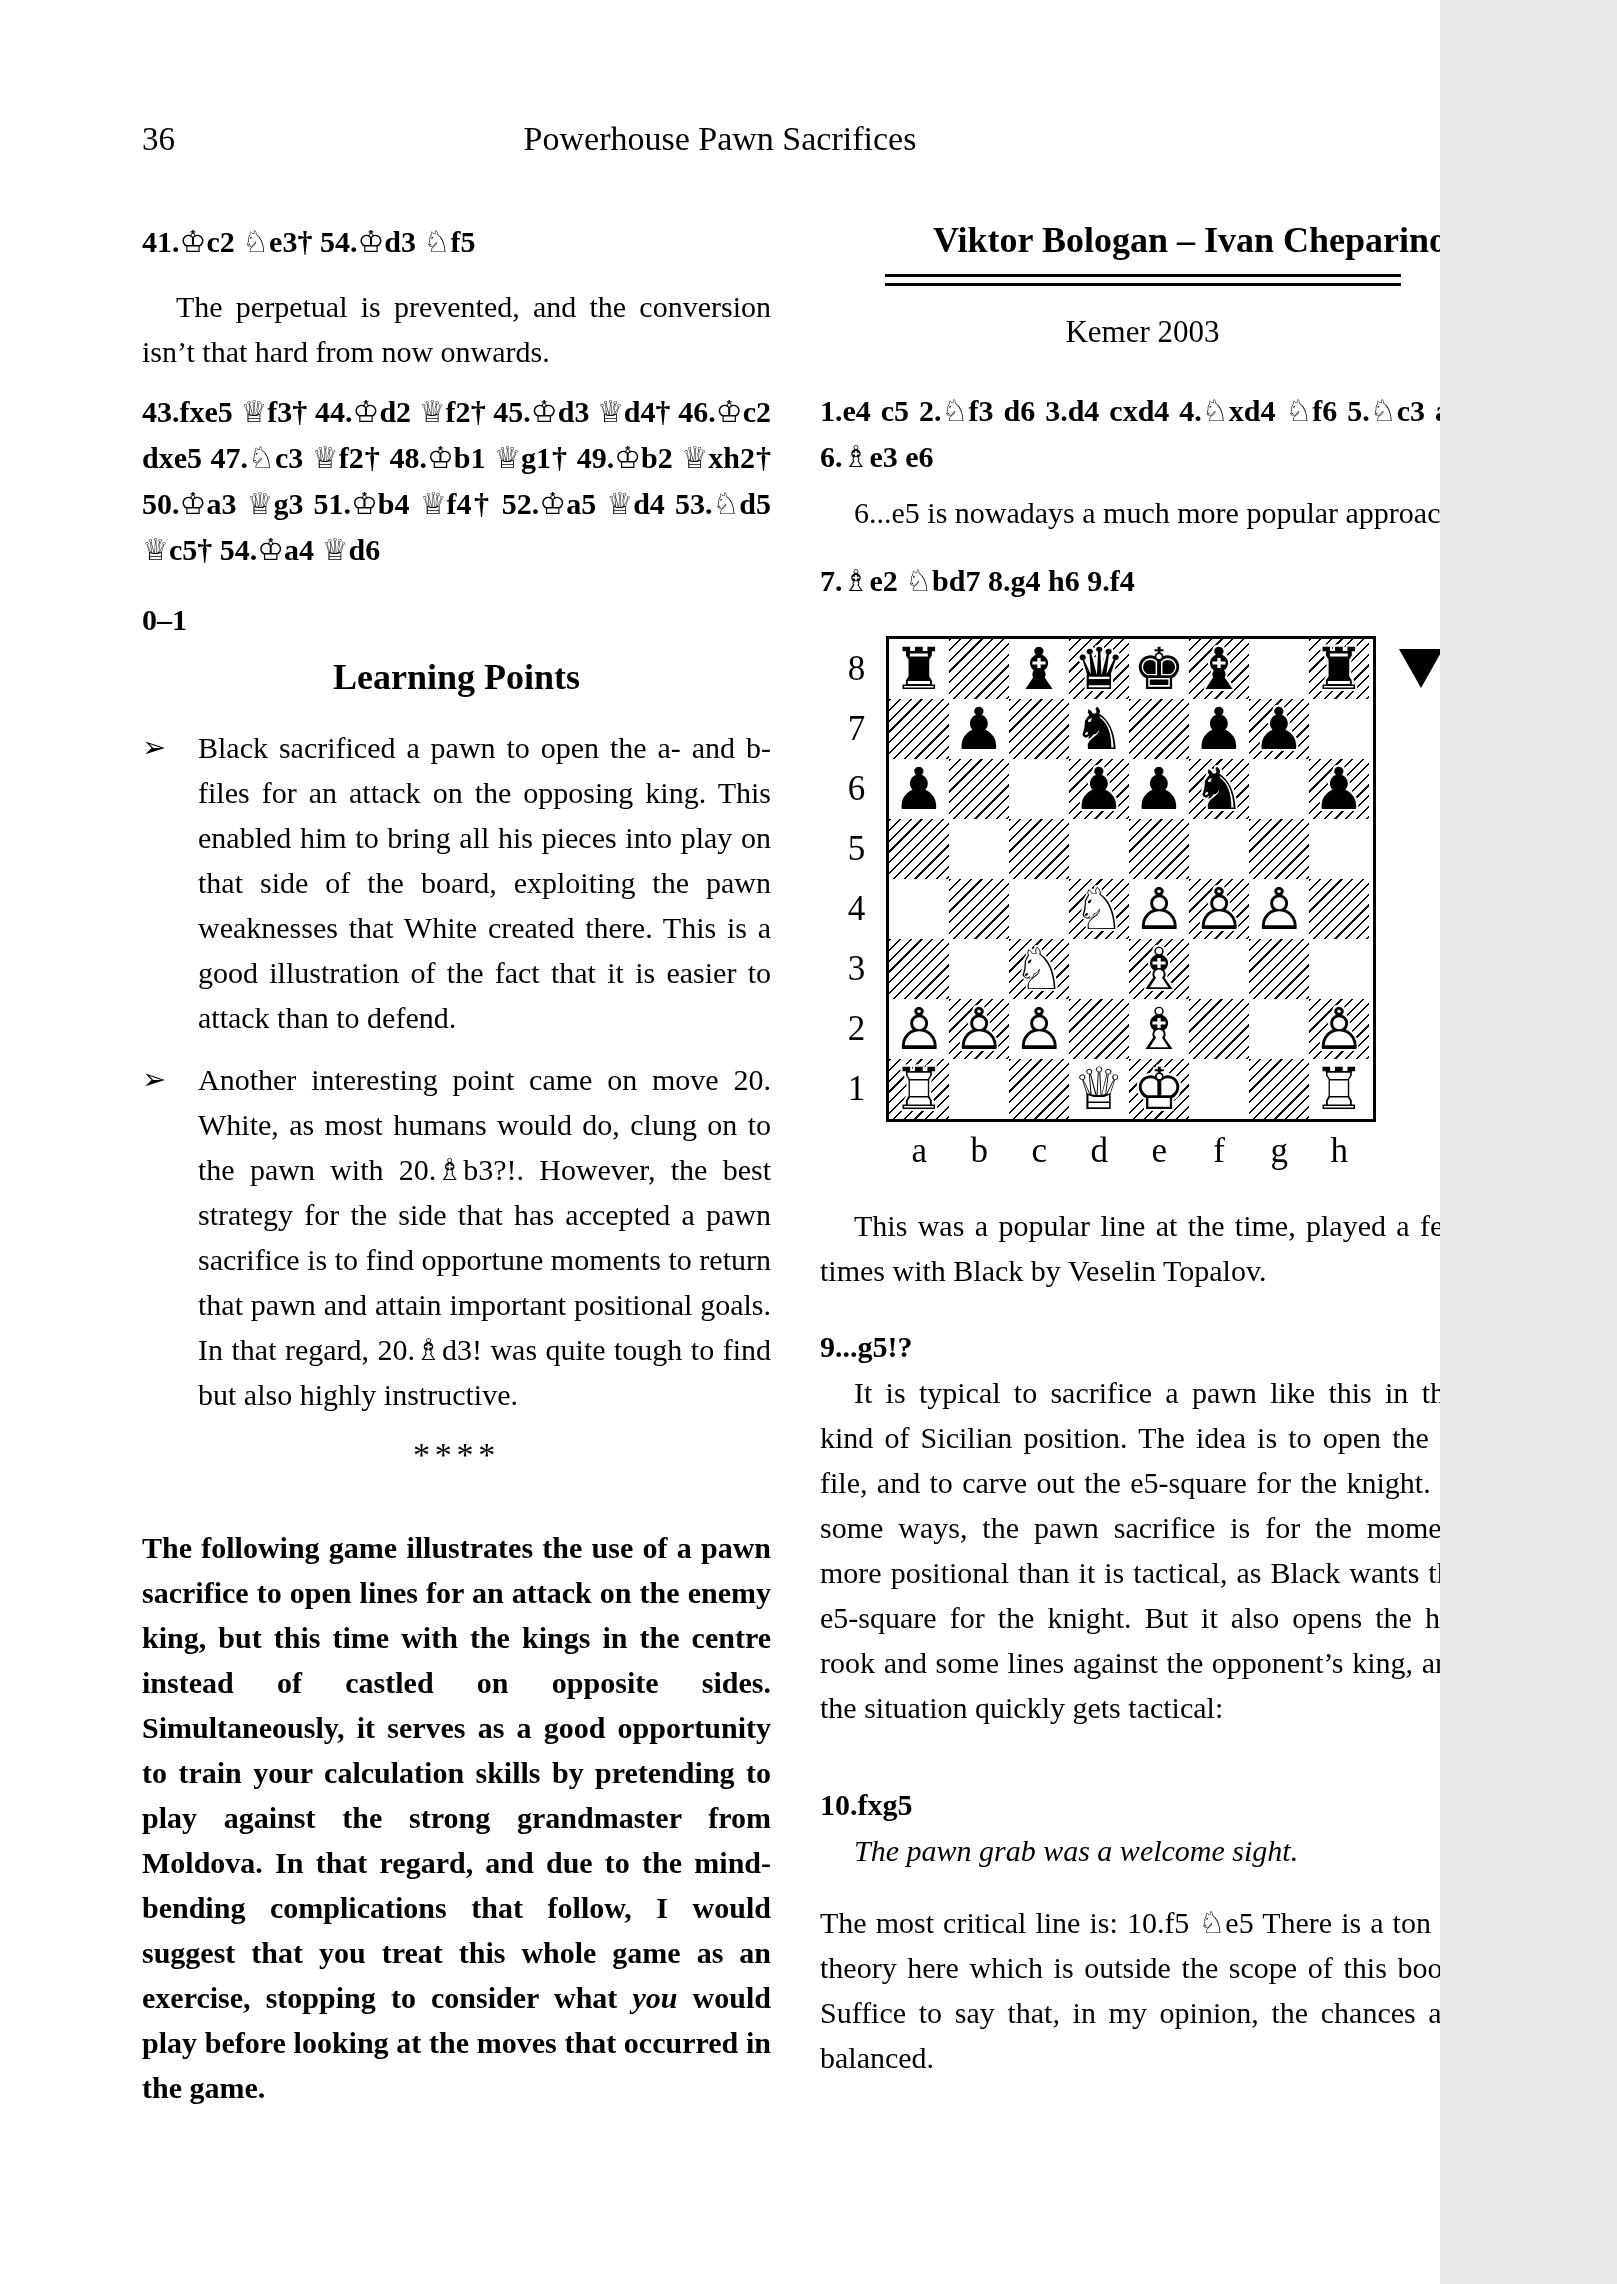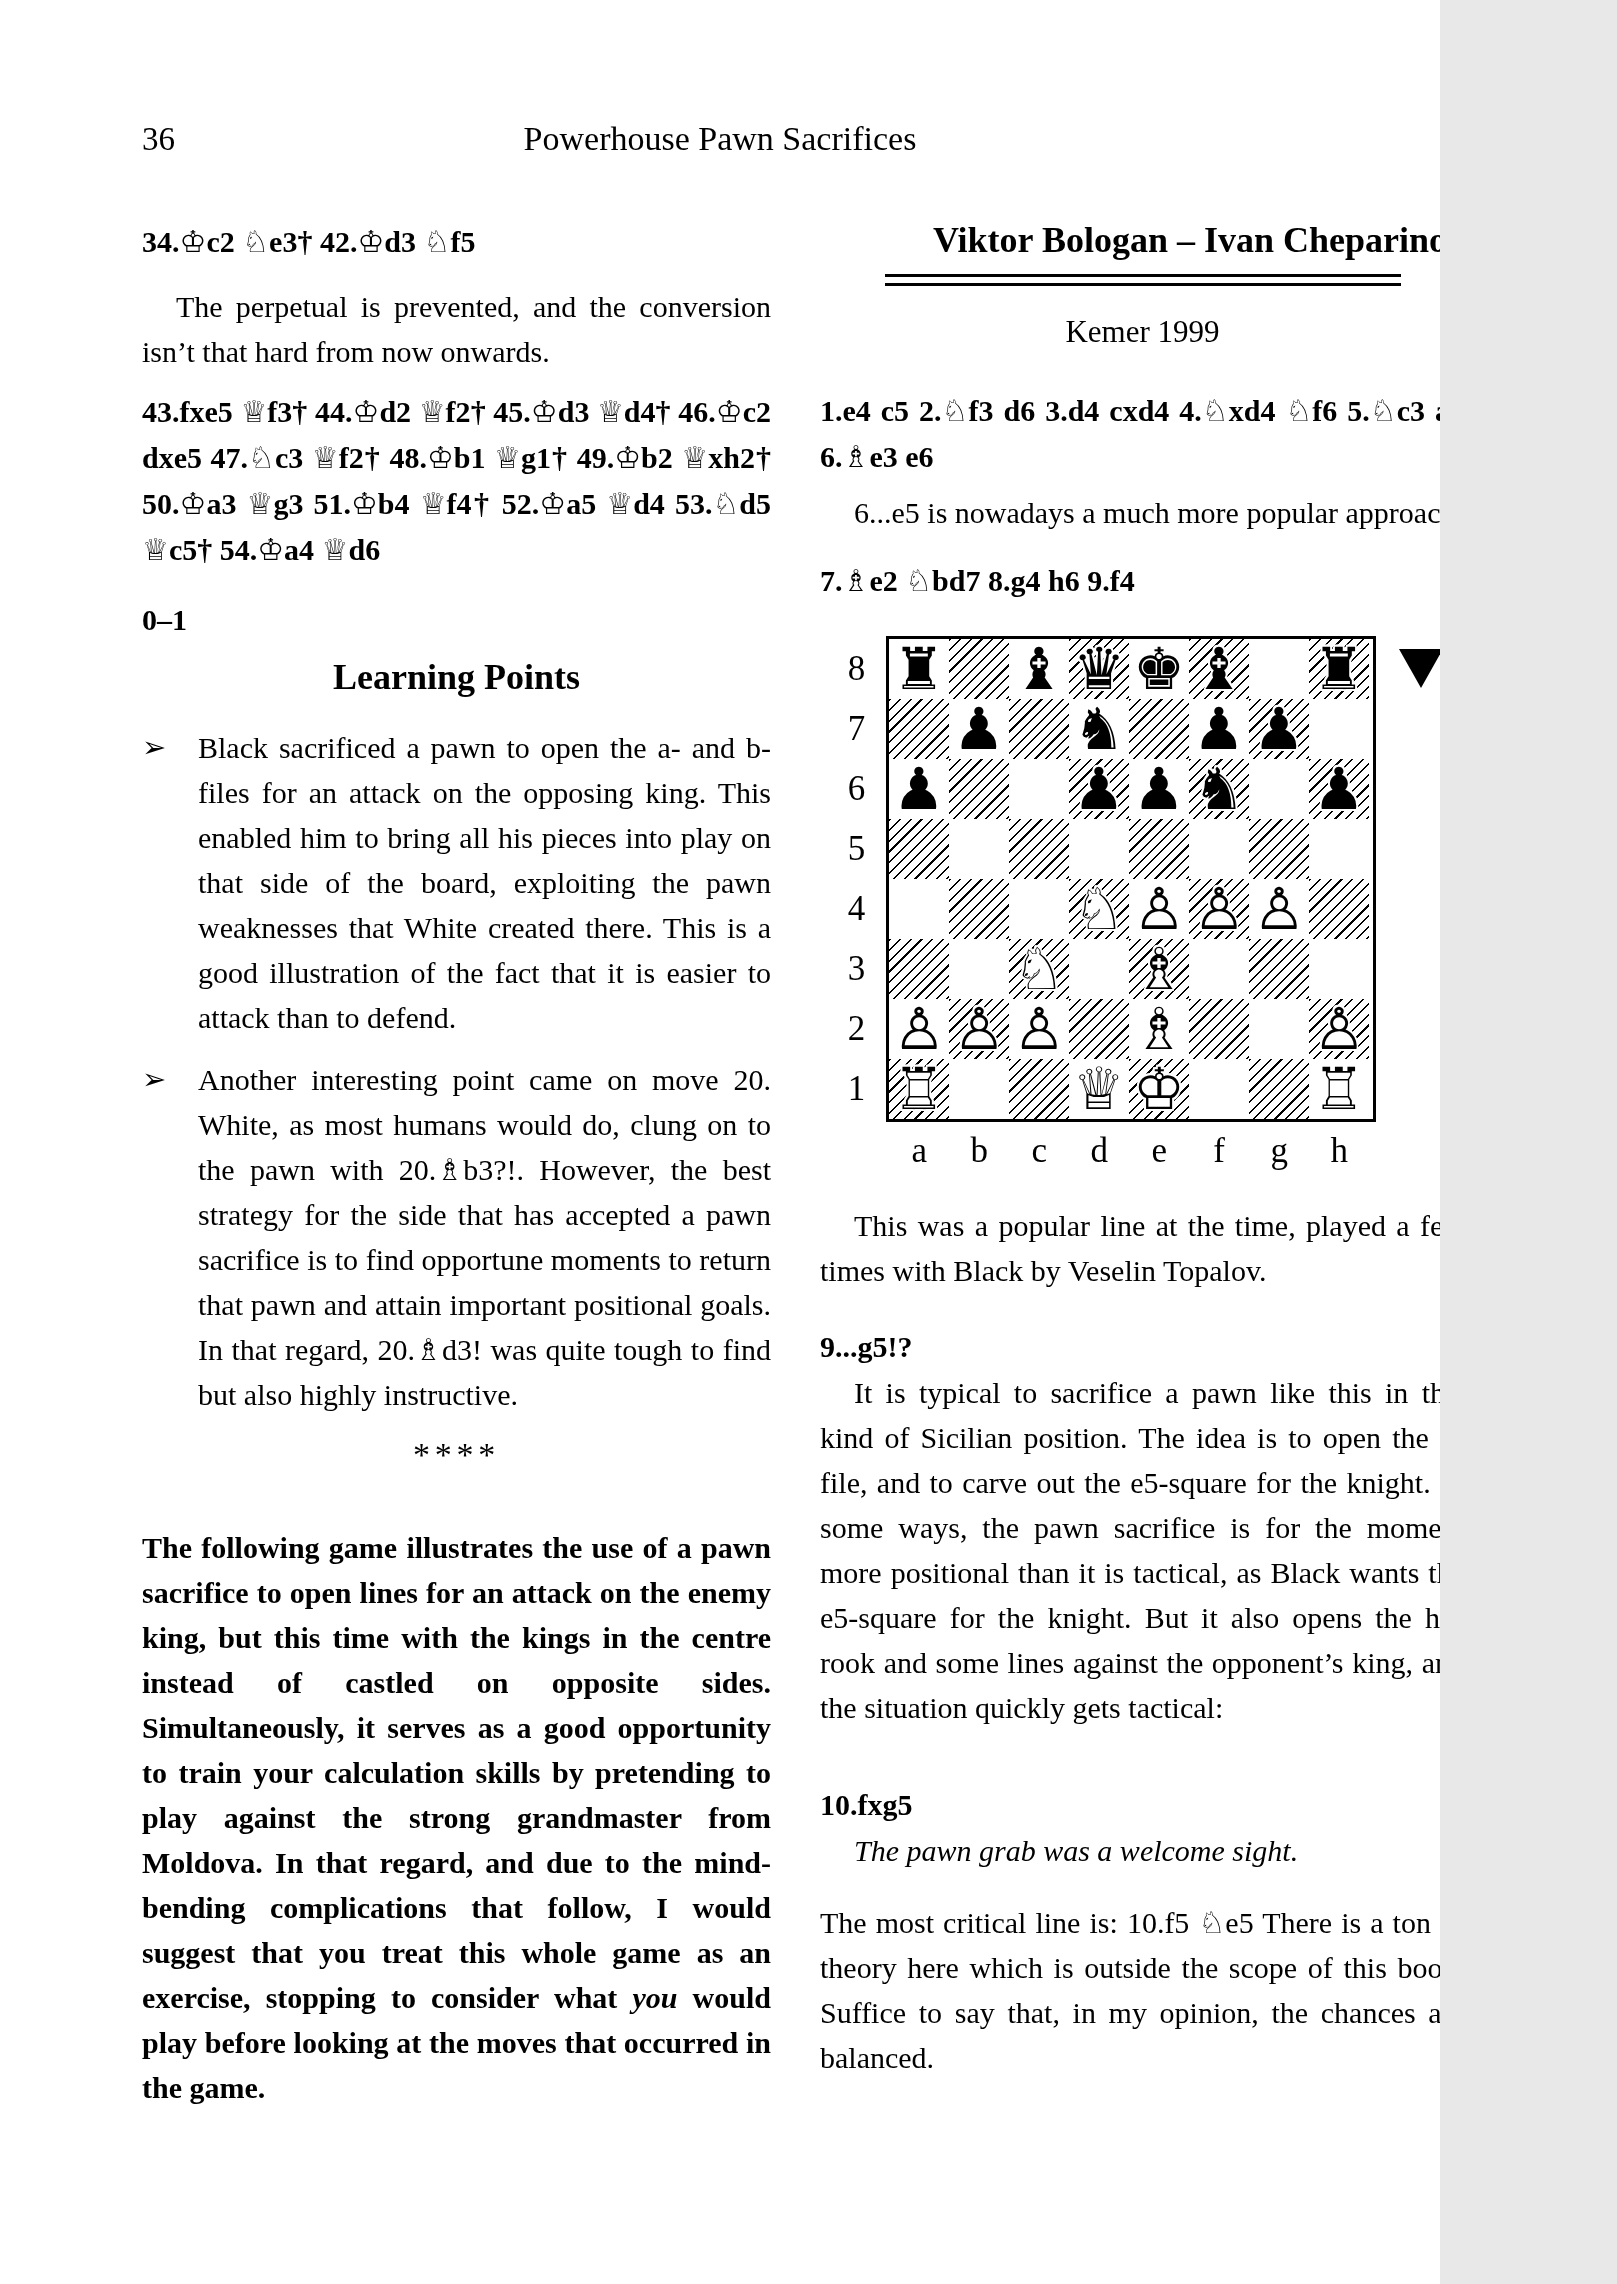--- a/index.html
+++ b/index.html
@@ -75,21 +75,21 @@
 <body>
 
 <div class="page">
 
   <div class="pagehead">
     <span class="pagenum">36</span>
     <span class="booktitle">Powerhouse Pawn Sacrifices</span>
   </div>
 
   <div class="col left">
-    <p class="moves jblock">34.♔c2 ♘e3† 42.♔d3 ♘f5</p>
+    <p class="moves jblock">41.♔c2 ♘e3† 54.♔d3 ♘f5</p>
     <p class="body indent para-perpetual">The perpetual is prevented, and the conversion isn’t that hard from now onwards.</p>
     <p class="moves jblock moves-43">43.fxe5 ♕f3† 44.♔d2 ♕f2† 45.♔d3 ♕d4† 46.♔c2 dxe5 47.♘c3 ♕f2† 48.♔b1 ♕g1† 49.♔b2 ♕xh2† 50.♔a3 ♕g3 51.♔b4 ♕f4† 52.♔a5 ♕d4 53.♘d5 ♕c5† 54.♔a4 ♕d6</p>
     <p class="moves result">0–1</p>
 
     <h2 class="lp-title">Learning Points</h2>
 
     <div class="bullet bullet-1">
       <span class="marker">➢</span>
       <p class="body">Black sacrificed a pawn to open the a- and b-files for an attack on the opposing king. This enabled him to bring all his pieces into play on that side of the board, exploiting the pawn weaknesses that White created there. This is a good illustration of the fact that it is easier to attack than to defend.</p>
     </div>
@@ -103,21 +103,21 @@
 
     <p class="body closing"><span>The following game illustrates the use of a pawn sacrifice to open lines for an attack on the enemy king, but this time with the kings in the centre instead of castled on opposite sides. Simultaneously, it serves as a good opportunity to train your calculation skills by pretending to play against the strong grandmaster from Moldova. In that regard, and due to the mind-bending complications that follow, I would suggest that you treat this whole game as an exercise, stopping to consider what </span><em>you</em><span> would play before looking at the moves that occurred in the game.</span></p>
   </div>
 
   <div class="col right">
     <h2 class="game-title">Viktor Bologan – Ivan Cheparinov</h2>
     <div class="double-rule">
       <div class="rl"></div>
       <div class="rl"></div>
     </div>
-    <p class="event">Kemer 1999</p>
+    <p class="event">Kemer 2003</p>
 
     <p class="moves jblock moves-16">1.e4 c5 2.♘f3 d6 3.d4 cxd4 4.♘xd4 ♘f6 5.♘c3 a6 6.♗e3 e6</p>
     <p class="body indent para-e5">6...e5 is nowadays a much more popular approach.</p>
     <p class="moves moves-79">7.♗e2 ♘bd7 8.g4 h6 9.f4</p>
 
     <div class="diagram">
       <div class="ranks" id="ranks">
           <div>8</div>
           <div>7</div>
           <div>6</div>

